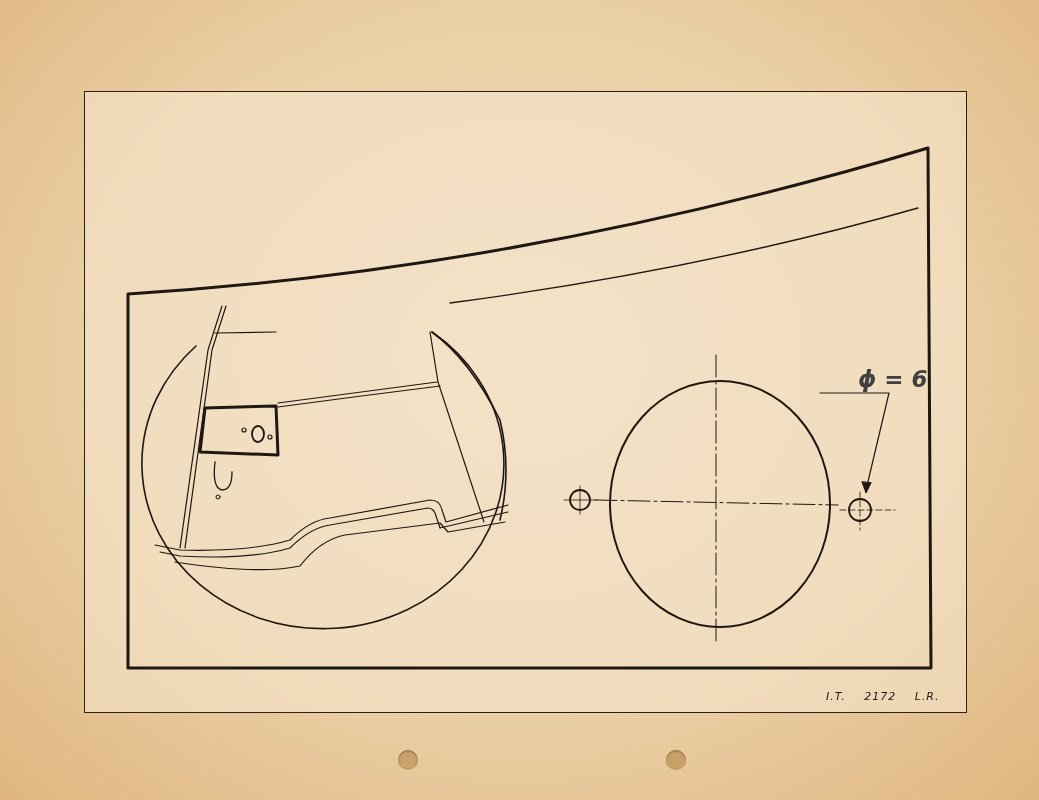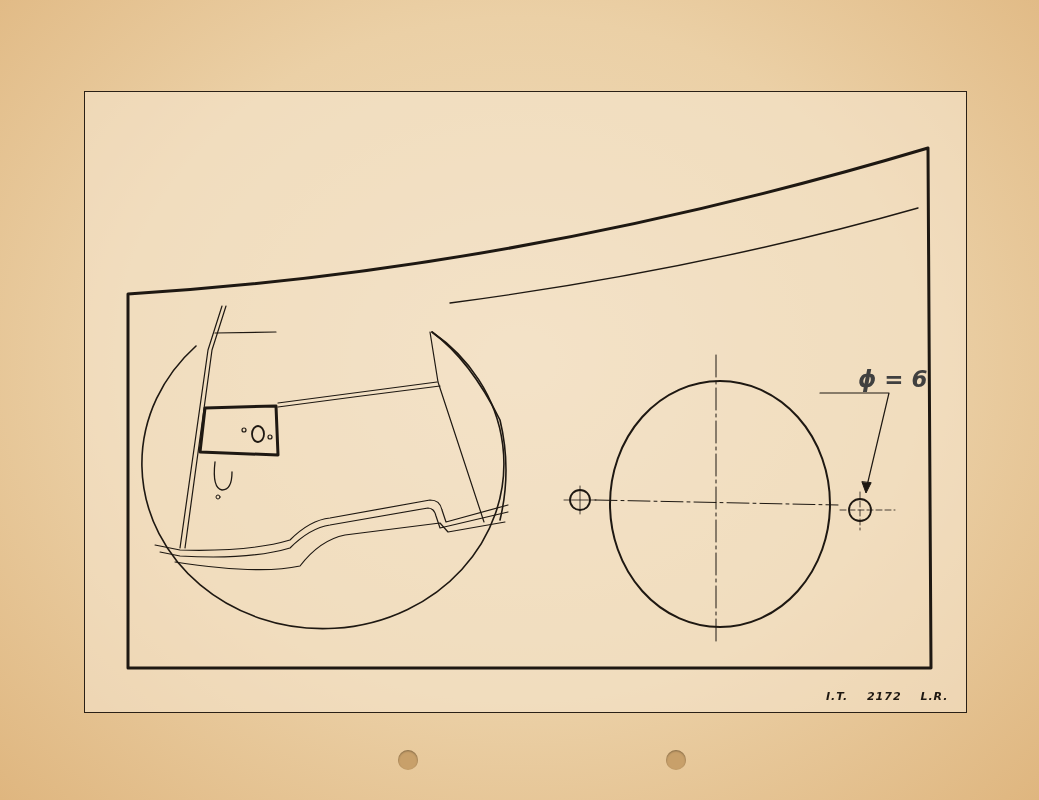--- a/index.html
+++ b/index.html
@@ -13,21 +13,21 @@
       background: radial-gradient(ellipse at 50% 45%, #f0dcbc 0%, #ebd0a6 55%, #dfb67f 100%);
     }
     .sheet {
       position: absolute; left: 84px; top: 91px; width: 881px; height: 620px;
       border: 1px solid #2a2016;
       background: rgba(246, 232, 210, 0.55);
     }
     svg { position: absolute; left: 0; top: 0; }
     .caption {
       position: absolute; left: 826px; top: 690px;
-      font-family: "DejaVu Sans", sans-serif; font-style: italic; font-weight: bold;
+      font-family: "DejaVu Sans", sans-serif; font-style: italic; font-weight: normal;
       font-size: 11px; color: #1e1812; letter-spacing: 1px;
     }
     .caption span { margin-right: 14px; }
     .dim-label {
       position: absolute; left: 830px; top: 366px;
       font-family: "DejaVu Sans", sans-serif; font-style: italic; font-weight: bold;
       font-size: 23px; color: #404040; margin-left: 28px;
     }
     .punch {
       position: absolute; width: 20px; height: 20px; border-radius: 50%;

